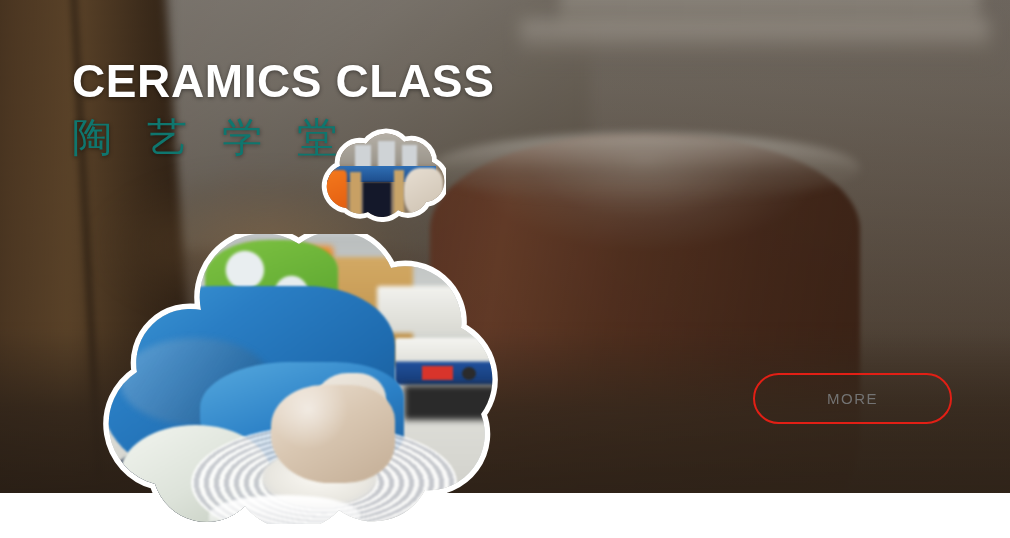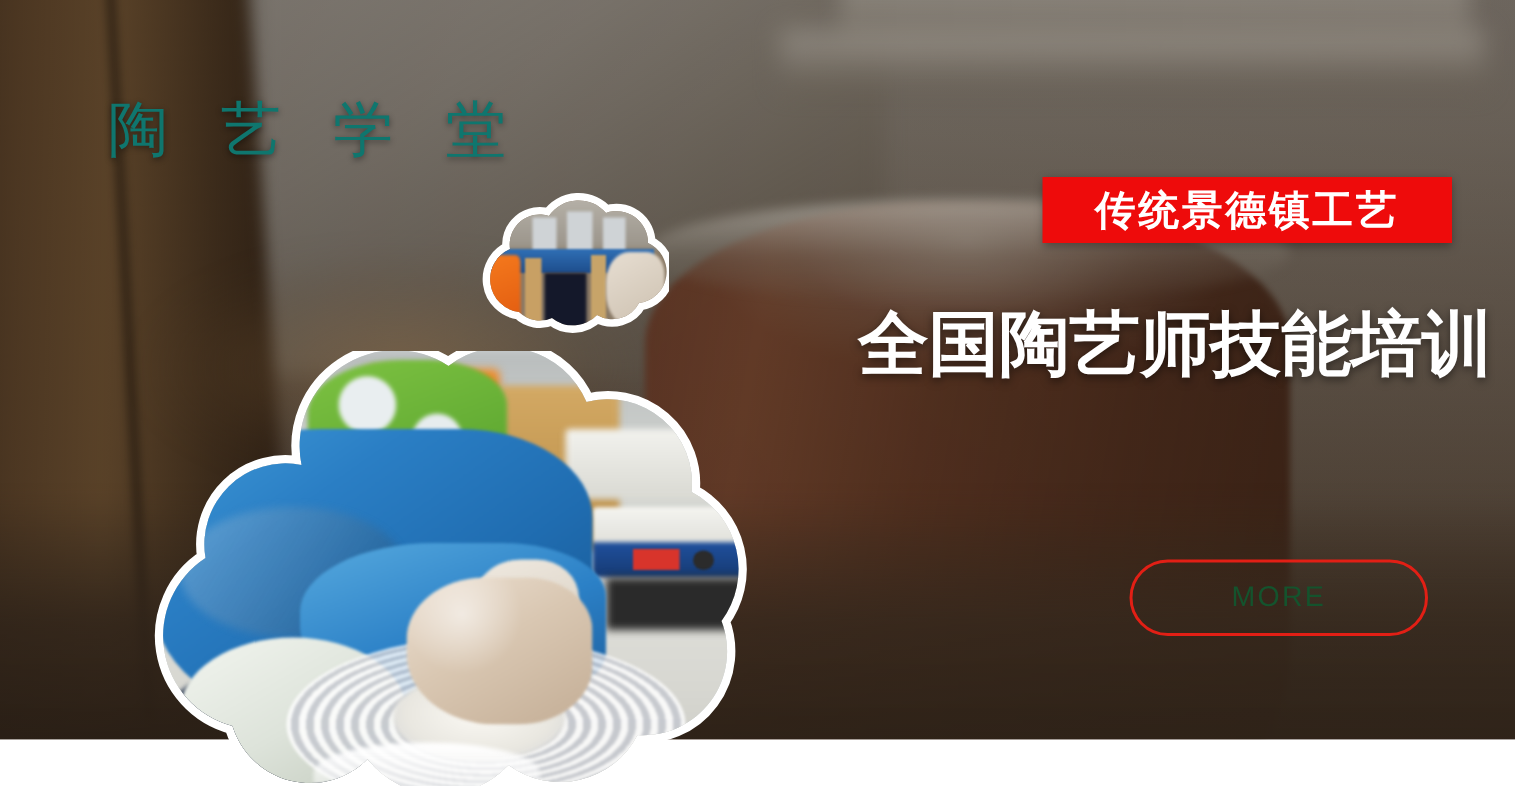--- a/index.html
+++ b/index.html
@@ -227,21 +227,21 @@
   }
 
   .more-btn{
     position:absolute;left:753px;top:373px;width:199px;height:51px;
     border:2px solid #e21f15;border-radius:26px;
     background:transparent;
     display:flex;align-items:center;justify-content:center;
     cursor:pointer;box-sizing:border-box;
   }
   .more-btn span{
-    color:#14532d;font-size:19px;letter-spacing:1.5px;line-height:1;
+    color:#737373;font-size:15px;letter-spacing:1.5px;line-height:1;
   }
 </style>
 </head>
 <body>
 
 <div class="banner">
 
   <div class="bg">
     <div class="bg-layer bg-base"></div>
     <div class="bg-layer">
@@ -254,20 +254,21 @@
       <div class="pot"></div>
       <div class="pot-rim"></div>
       <div class="floor"></div>
     </div>
     <div class="veil"></div>
   </div>
 
   <div class="white-strip"></div>
 
   <div class="headline">
+    <div class="en">CERAMICS CLASS</div>
     <div class="cn">陶 艺 学 堂</div>
   </div>
 
   <div class="cloud-wrap cloud-small">
     <svg width="130" height="96" viewBox="0 0 130 96" style="position:absolute;left:0;top:0;">
       <defs>
         <clipPath id="clipSmall">
           <path d="M30,80 a22,22 0 0 1 -6,-42 a20,20 0 0 1 26,-22 a24,24 0 0 1 38,-2 a21,21 0 0 1 28,20 a21,21 0 0 1 -6,40 a20,20 0 0 1 -28,8 a22,22 0 0 1 -30,2 a20,20 0 0 1 -22,-4 z"></path>
         </clipPath>
       </defs>
@@ -339,23 +340,19 @@
           <div class="pb-wheel"></div>
           <div class="pb-wheel-core"></div>
           <div class="pb-clay"></div>
           <div class="pb-hands"></div>
           <div class="pb-splash"></div>
         </div>
       </foreignObject>
     </svg>
   </div>
 
-  <div class="badge">
-    <span>传统景德镇工艺</span>
-  </div>
-
-  <div class="line-main">全国陶艺师技能培训</div>
+
 
   <div class="more-btn">
     <span>MORE</span>
   </div>
 
 </div>
 
 </body></html>

